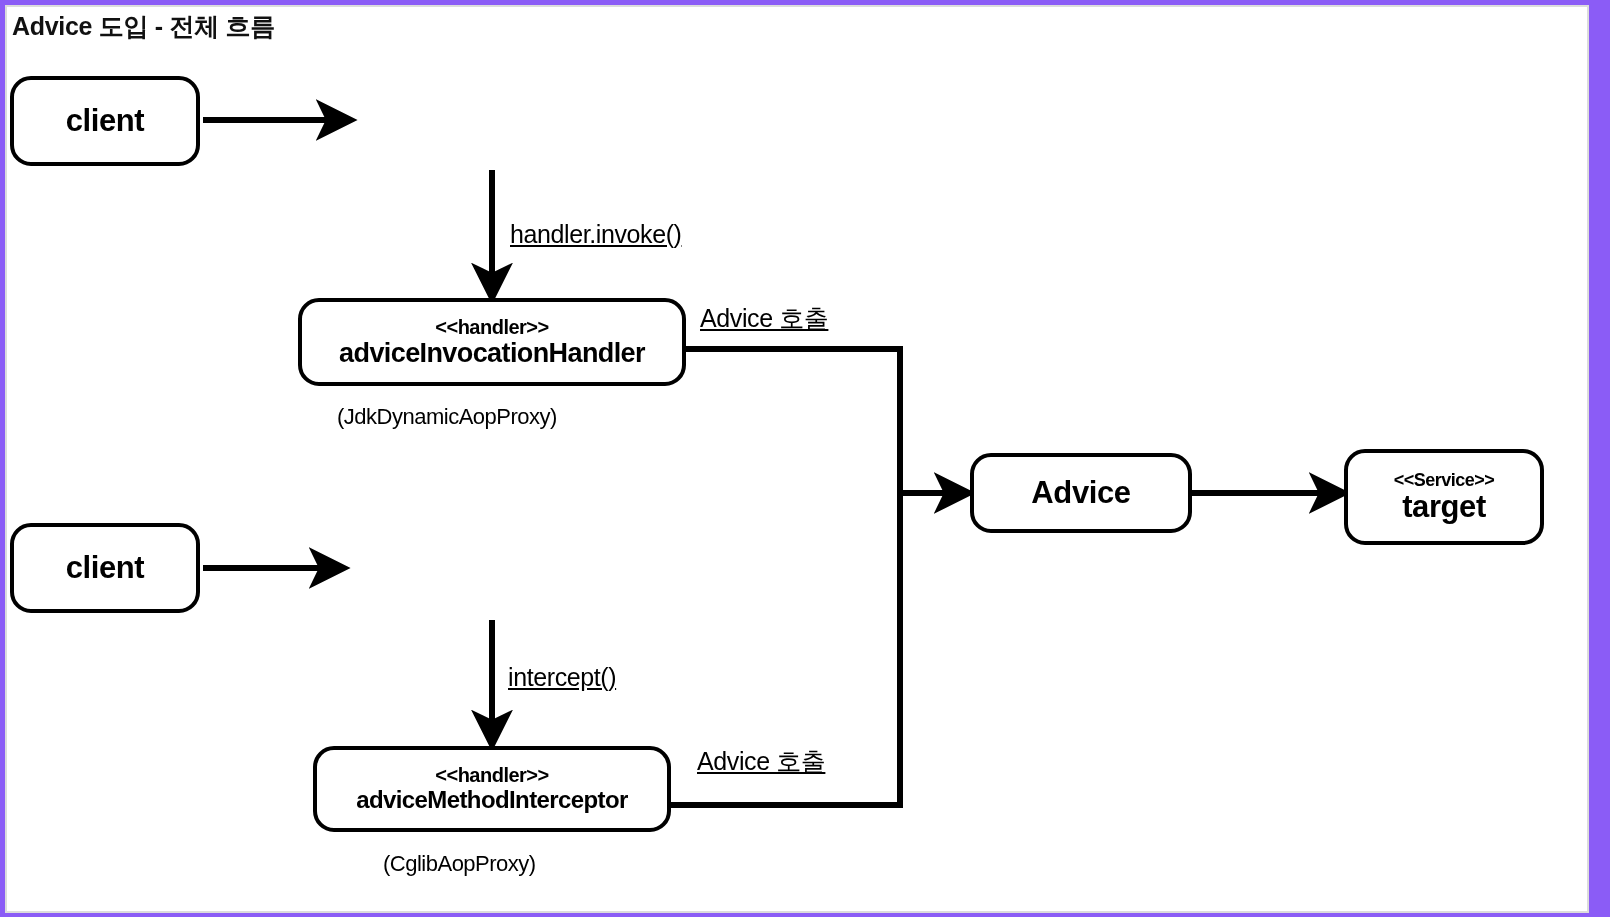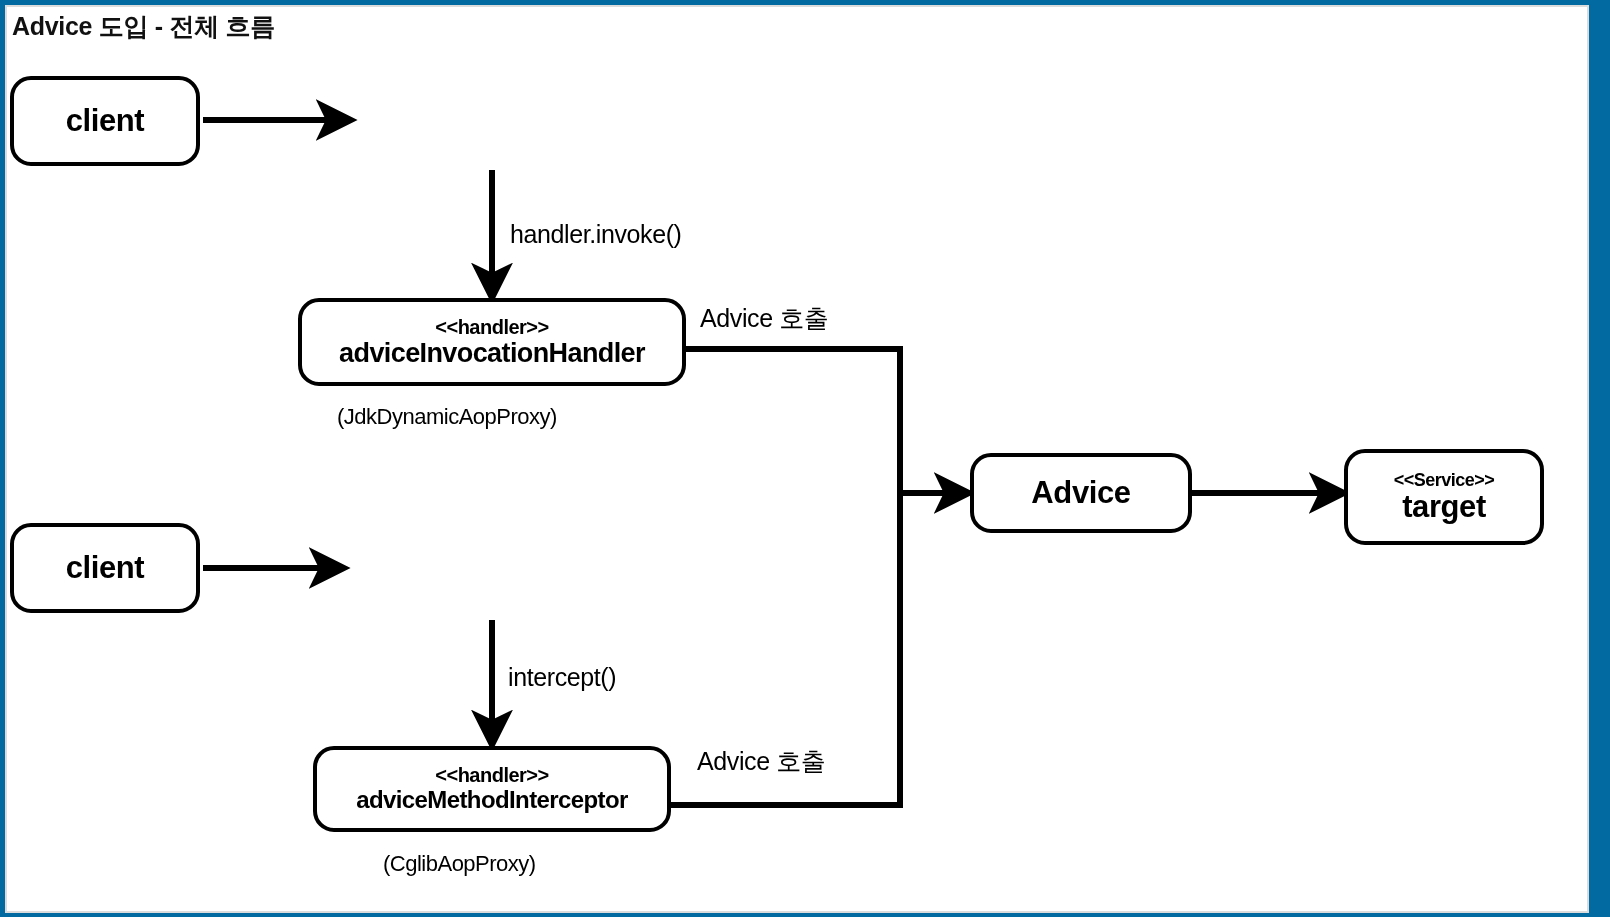--- a/index.html
+++ b/index.html
@@ -4,21 +4,21 @@
 <style>
   html, body {
     margin: 0;
     padding: 0;
     background: #ffffff;
   }
   #canvas {
     position: relative;
     width: 1610px;
     height: 917px;
-    background: #0369a1;
+    background: #8b5cf6;
     font-family: "Liberation Sans", sans-serif;
     overflow: hidden;
   }
   
   #frame {
     position: absolute;
     left: 5px;
     top: 5px;
     width: 1584px;
     height: 908px;
@@ -82,20 +82,21 @@
     color: #000000;
     white-space: nowrap;
     letter-spacing: -0.5px;
   }
   .edge-label {
     position: absolute;
     font-size: 25px;
     color: #000000;
     white-space: nowrap;
     letter-spacing: -0.4px;
+    text-decoration: underline;
   }
   svg.wires {
     position: absolute;
     left: 0;
     top: 0;
     width: 1610px;
     height: 917px;
     pointer-events: none;
   }
 </style>

